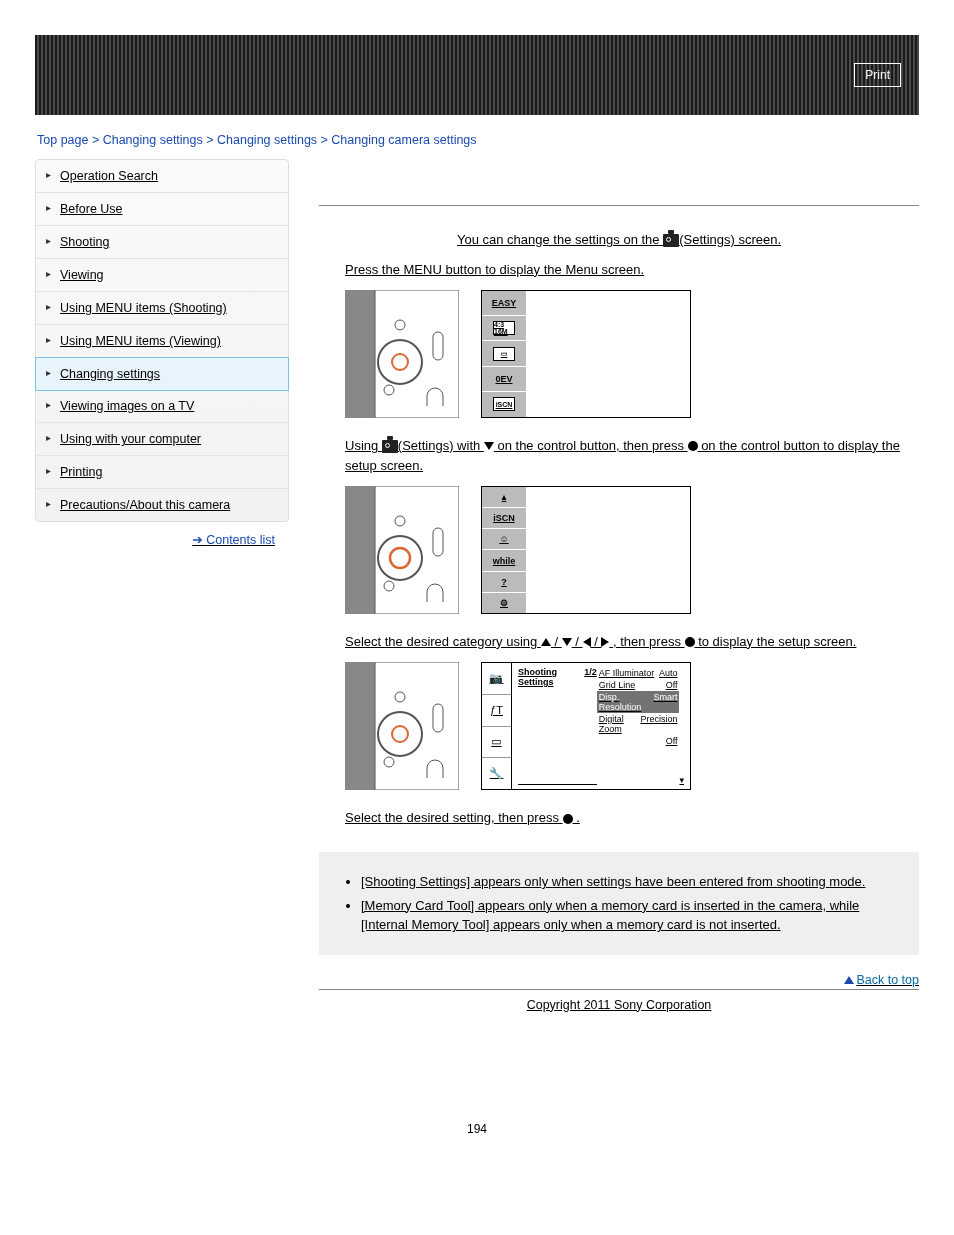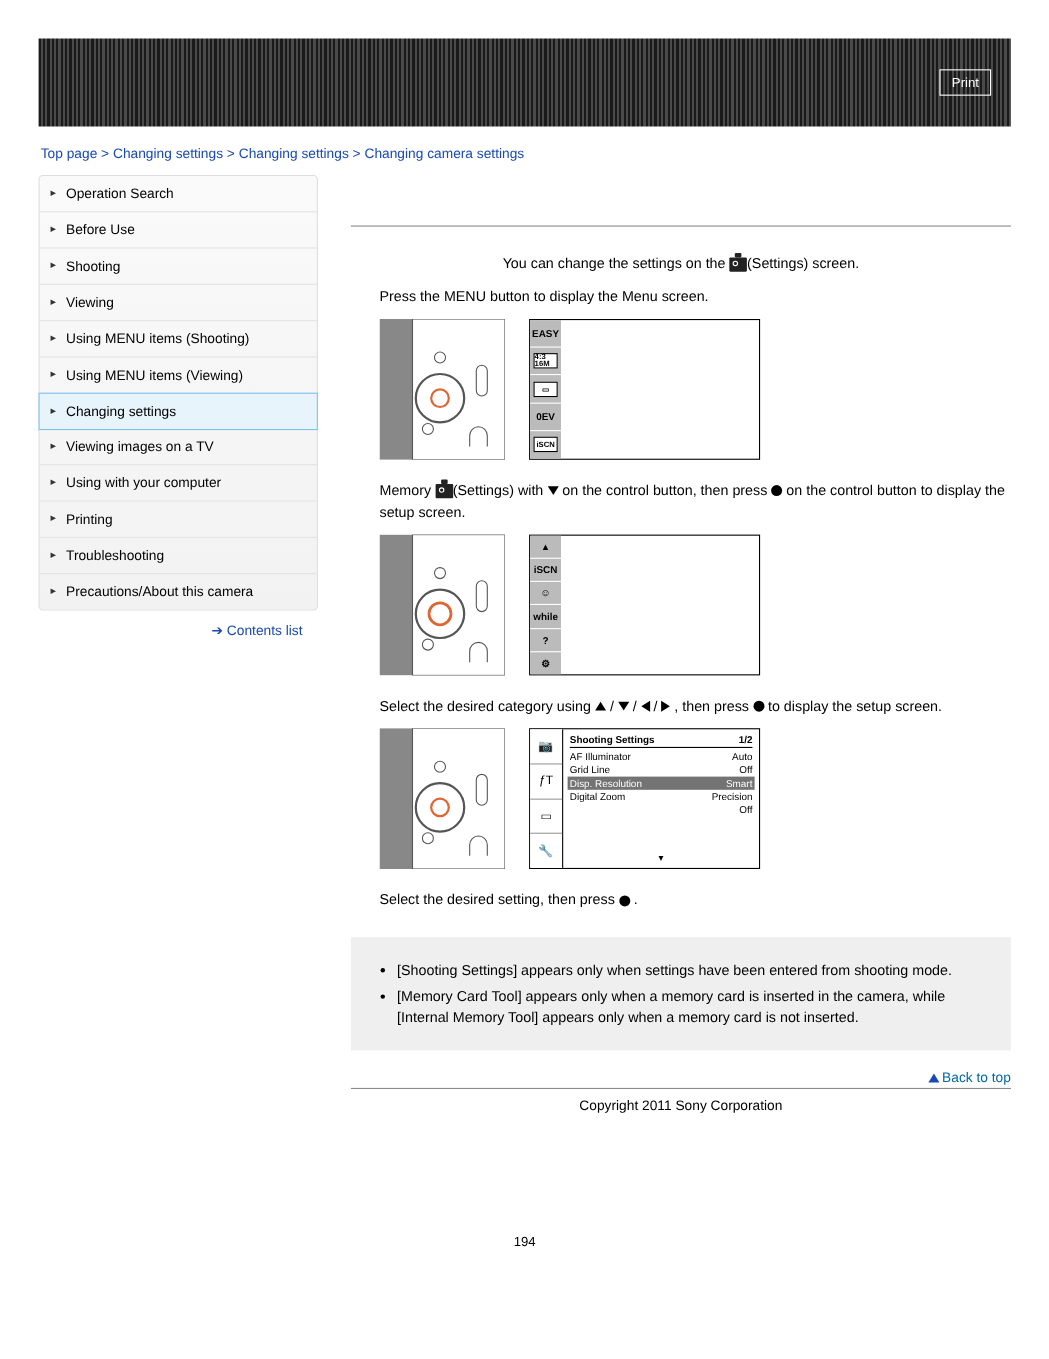--- a/index.html
+++ b/index.html
@@ -3,21 +3,21 @@
 <meta charset="utf-8">
 <style>
   * { box-sizing: border-box; margin: 0; padding: 0; }
   body { font-family: Arial, Helvetica, sans-serif; font-size: 13px; color: #000; background: #fff; width: 954px; }
   .page { padding: 35px 35px 60px 35px; }
   .header-bar { height: 80px; background: repeating-linear-gradient(90deg, #1a1a1a 0px, #1a1a1a 2px, #4a4a4a 2px, #4a4a4a 4px); position: relative; }
   .print-btn { position: absolute; right: 18px; top: 28px; border: 1px solid #fff; color: #fff; padding: 4px 10px; font-size: 12px; cursor: pointer; }
   .breadcrumb { font-size: 12.5px; color: #1a4ab0; padding: 18px 2px 12px 2px; }
   .breadcrumb a { color: #1a4ab0; text-decoration: none; }
   .breadcrumb .current { color: #1a4ab0; }
-  .columns { display: flex; gap: 30px; }
+  .columns { display: flex; gap: 30px; text-decoration: underline; }
   .sidebar { width: 254px; background: linear-gradient(#fafafa,#f2f2f2); border: 1px solid #ddd; border-radius: 4px; }
   .sidebar ul { list-style: none; }
   .sidebar li { border-bottom: 1px solid #e3e3e3; padding: 9px 10px 9px 24px; position: relative; font-size: 12.5px; cursor: pointer; }
   .sidebar li:last-child { border-bottom: none; }
   .sidebar li::before { content: "▸"; position: absolute; left: 10px; font-size: 10px; color: #333; }
   .sidebar li.active { background: #e8f4fb; border: 1px solid #7cc3e8; margin: -1px; }
   .contents-link-row { text-align: right; padding: 10px 14px 4px 0; font-size: 12.5px; }
   .contents-link-row a { color: #1a4ab0; text-decoration: none; }
   .contents-link-row .arrow { color: #1a4ab0; }
   .main { flex: 1; padding-top: 46px; }
@@ -29,30 +29,30 @@
   .settings-icon::before { content:""; position:absolute; width:6px; height:4px; background:#222; top:-4px; left:5px; border-radius:1px; }
   .settings-icon::after { content:""; position:absolute; width:3px; height:3px; border:1px solid #fff; border-radius:50%; top:3px; left:3px; }
   .tri-down { width:0; height:0; border-left:5px solid transparent; border-right:5px solid transparent; border-top:8px solid #000; display:inline-block; vertical-align:middle; }
   .tri-up { width:0; height:0; border-left:5px solid transparent; border-right:5px solid transparent; border-bottom:8px solid #000; display:inline-block; vertical-align:middle; }
   .tri-left { width:0; height:0; border-top:5px solid transparent; border-bottom:5px solid transparent; border-right:8px solid #000; display:inline-block; vertical-align:middle; }
   .tri-right { width:0; height:0; border-top:5px solid transparent; border-bottom:5px solid transparent; border-left:8px solid #000; display:inline-block; vertical-align:middle; }
   .dot { width:10px; height:10px; background:#000; border-radius:50%; display:inline-block; vertical-align:middle; }
   .figure { margin: 8px 0 18px 26px; display:flex; gap: 22px; align-items:flex-start; }
   .camera-svg { width: 114px; height: 128px; }
   .menu-screen { width: 210px; height: 128px; border: 1px solid #000; background:#fff; display:flex; }
-  .menu-col { width: 28px; background:#bbb; display:flex; flex-direction:column; }
+  .menu-col { width: 44px; background:#bbb; display:flex; flex-direction:column; }
   .menu-cell { flex:1; border-bottom:1px solid #fff; display:flex; align-items:center; justify-content:center; font-size:9px; font-weight:bold; color:#000; }
   .menu-cell:last-child { border-bottom:none; }
   .menu-cell .box { width:22px; height:14px; border:1px solid #000; background:#fff; font-size:7px; display:flex; align-items:center; justify-content:center; }
   .menu-body { flex:1; }
   .settings-screen { width: 210px; height: 128px; border: 1px solid #000; background:#fff; display:flex; font-size:9px; }
   .settings-left { width:30px; background:#fff; border-right:1px solid #000; display:flex; flex-direction:column; }
   .settings-left div { flex:1; border-bottom:1px solid #999; display:flex; align-items:center; justify-content:center; font-size:11px; }
   .settings-left div:last-child { border-bottom:none; }
-  .settings-right { flex:1; padding:4px 6px; display:flex; flex-direction:column; gap:2px; }
+  .settings-right { flex:1; padding:4px 6px; display:flex; gap:2px; }
   .settings-title { font-weight:bold; font-size:9px; display:flex; justify-content:space-between; padding-bottom:2px; border-bottom:1px solid #000;}
   .settings-row { display:flex; justify-content:space-between; font-size:9px; padding:1px 0;}
   .settings-row.hl { background:#737373; color:#fff; padding:1px 2px; margin:0 -2px;}
   .notes-box { background:#efefef; padding: 16px 20px 20px 20px; margin-top: 24px; }
   .notes-box ul { list-style: disc; padding-left: 22px; }
   .notes-box li { font-size: 13px; line-height: 1.5; margin-top: 4px; }
   .back-top { text-align: right; font-size: 12.5px; margin-top: 18px; }
   .back-top a { color:#0369a1; text-decoration:none; }
   .back-top .tri-up { border-bottom-color:#1a4ab0; margin-right:2px;}
   .bottom-rule { border:none; border-top:1px solid #888; margin-top:2px; }
@@ -79,21 +79,20 @@
             <li>Operation Search</li>
             <li>Before Use</li>
             <li>Shooting</li>
             <li>Viewing</li>
             <li>Using MENU items (Shooting)</li>
             <li>Using MENU items (Viewing)</li>
             <li class="active">Changing settings</li>
             <li>Viewing images on a TV</li>
             <li>Using with your computer</li>
             <li>Printing</li>
-            <li>Troubleshooting</li>
             <li>Precautions/About this camera</li>
           </ul>
       </div>
       <div class="contents-link-row">
         <span class="arrow">➔ </span><a href="#">Contents list</a>
       </div>
     </div>
 
     <div class="main">
       <hr class="top-rule">
@@ -126,21 +125,21 @@
               <div class="menu-cell">0EV</div>
               <div class="menu-cell">
                 <div class="box">iSCN</div>
               </div>
             </div>
           <div class="menu-body"></div>
         </div>
       </div>
 
       <p class="step">
-        <span>Memory </span><span class="inline-icon settings-icon"></span><span>(Settings) with </span> <span class="tri-down"></span><span> on the control button, then press </span> <span class="dot"></span><span> on the control button to display the setup screen.</span>
+        <span>Using </span><span class="inline-icon settings-icon"></span><span>(Settings) with </span> <span class="tri-down"></span><span> on the control button, then press </span> <span class="dot"></span><span> on the control button to display the setup screen.</span>
       </p>
       <div class="figure">
         <svg class="camera-svg" viewBox="0 0 114 128">
           <rect x="0" y="0" width="30" height="128" fill="#888"></rect>
           <rect x="30" y="0" width="84" height="128" fill="#fff" stroke="#555"></rect>
           <circle cx="55" cy="72" r="22" fill="none" stroke="#555" stroke-width="2"></circle>
           <circle cx="55" cy="72" r="10" fill="none" stroke="#d63" stroke-width="2.5"></circle>
           <circle cx="55" cy="35" r="5" fill="none" stroke="#555"></circle>
           <circle cx="44" cy="100" r="5" fill="none" stroke="#555"></circle>
           <rect x="88" y="42" width="10" height="28" rx="5" fill="none" stroke="#555"></rect>

